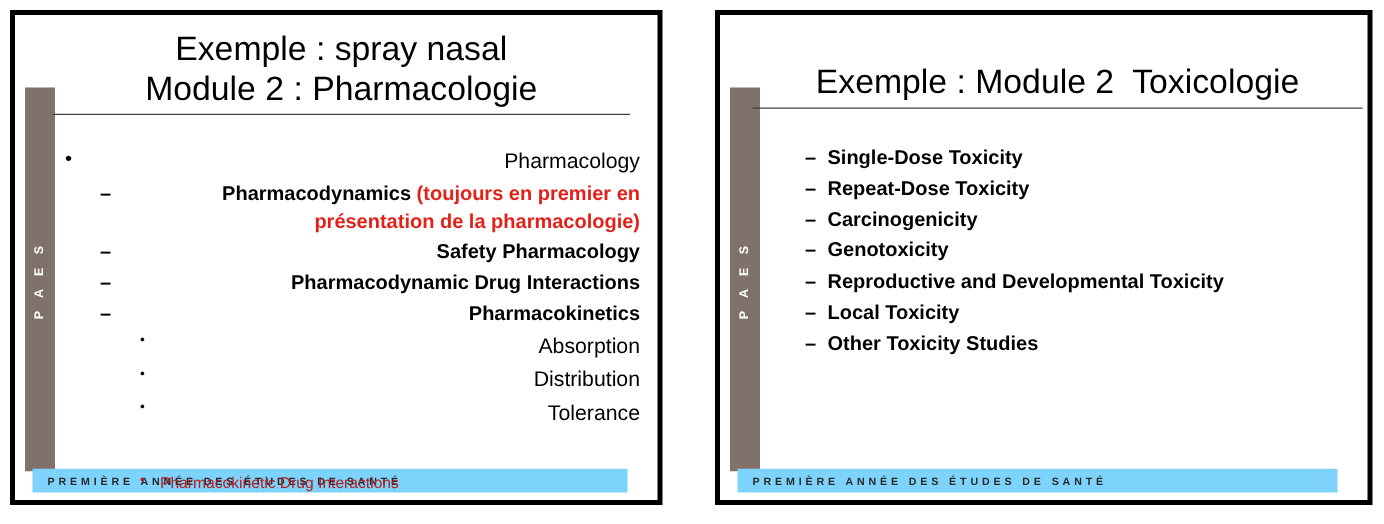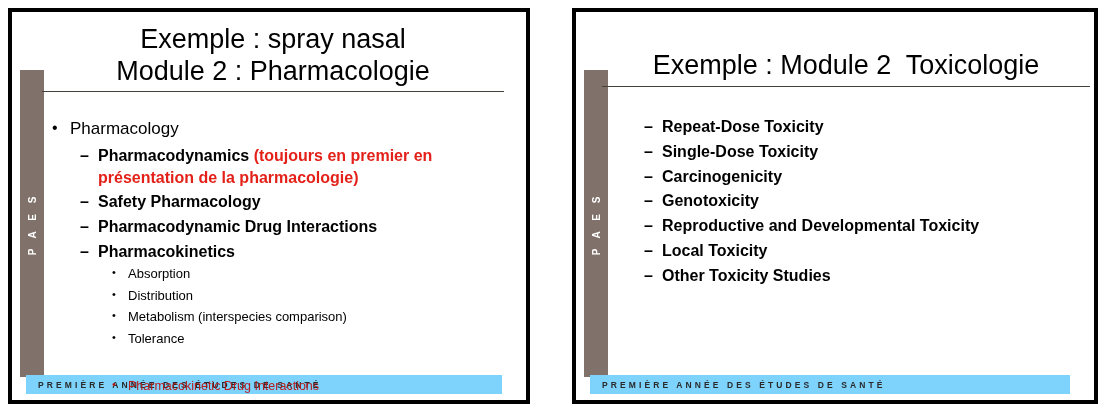--- a/index.html
+++ b/index.html
@@ -72,21 +72,21 @@
     border-bottom: 1.6px solid #44403c;
   }
   #slide-2 .title-block { top: 38px; left: 26px; right: 4px; }
 
   
   .body-block {
     position: absolute;
     left: 34px;
     right: 14px;
   }
-  #slide-1 .body-block { top: 106px; }
+  #slide-1 .body-block { top: 106px; text-align: right; }
   #slide-2 .body-block { top: 104px; }
 
   .lvl1, .lvl2, .lvl3 {
     position: relative;
     color: #000000;
     display: block;
   }
   .lvl1 {
     font-size: 17px;
     padding-left: 24px;
@@ -107,21 +107,21 @@
     line-height: 1.36;
     font-weight: bold;
   }
   .lvl2::before {
     content: "\2013";
     position: absolute;
     left: 34px;
     top: 0;
   }
   .lvl3 {
-    font-size: 13px;
+    font-size: 17px;
     padding-left: 82px;
     margin-bottom: 5px;
     line-height: 1.3;
   }
   .lvl3::before {
     content: "\2022";
     position: absolute;
     left: 66px;
     top: -1px;
     font-size: 11px;
@@ -191,21 +191,20 @@
       <div class="lvl2">
         <span>Pharmacodynamics </span><span class="accent-red">(toujours en premier en présentation de la pharmacologie)</span>
       </div>
 
       <div class="lvl2">Safety Pharmacology</div>
       <div class="lvl2">Pharmacodynamic Drug Interactions</div>
       <div class="lvl2">Pharmacokinetics</div>
 
       <div class="lvl3">Absorption</div>
       <div class="lvl3">Distribution</div>
-      <div class="lvl3">Metabolism (interspecies comparison)</div>
       <div class="lvl3">Tolerance</div>
     </div>
 
     <div class="footer-bar">
       <span class="footer-text">PREMIÈRE ANNÉE DES ÉTUDES DE SANTÉ</span>
     </div>
 
     <div class="overlap-line">Pharmacokinetic Drug Interactions</div>
   </div>
 
@@ -214,22 +213,22 @@
     <div class="side-bar">
       <span class="side-bar-label">P A E S</span>
     </div>
 
     <div class="title-block">
       <div class="title-line">Exemple : Module 2  Toxicologie</div>
       <div class="title-rule"></div>
     </div>
 
     <div class="body-block">
+      <div class="lvl2">Single-Dose Toxicity</div>
       <div class="lvl2">Repeat-Dose Toxicity</div>
-      <div class="lvl2">Single-Dose Toxicity</div>
       <div class="lvl2">Carcinogenicity</div>
       <div class="lvl2">Genotoxicity</div>
       <div class="lvl2">Reproductive and Developmental Toxicity</div>
       <div class="lvl2">Local Toxicity</div>
       <div class="lvl2">Other Toxicity Studies</div>
     </div>
 
     <div class="footer-bar">
       <span class="footer-text">PREMIÈRE ANNÉE DES ÉTUDES DE SANTÉ</span>
     </div>

